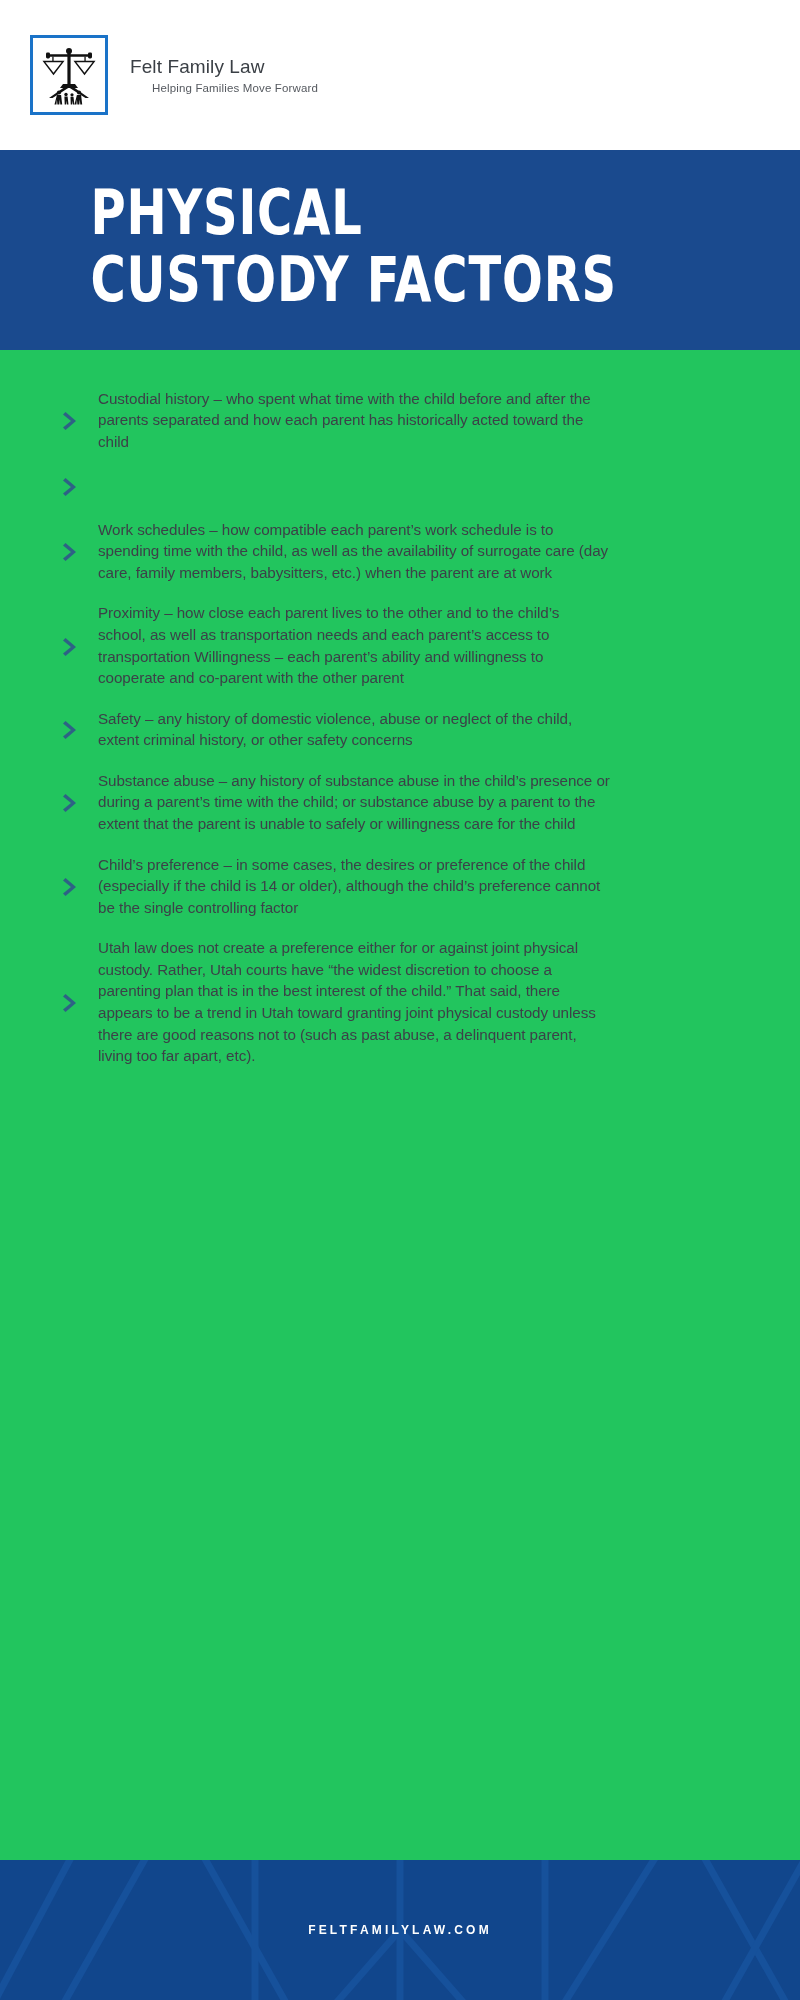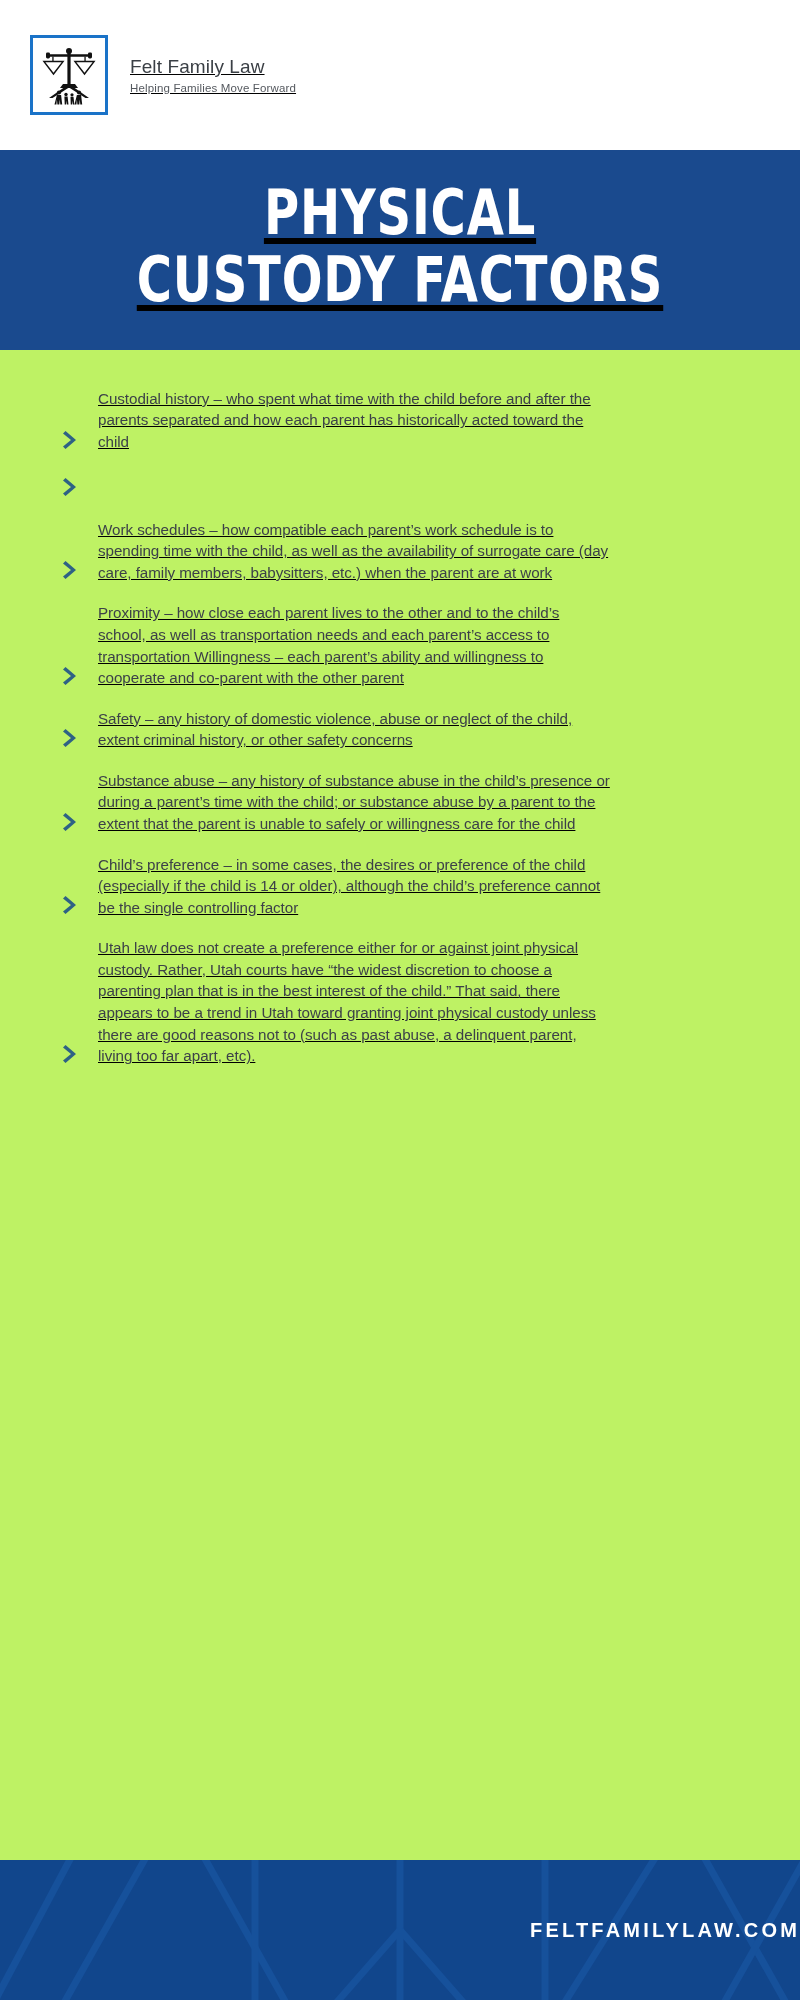--- a/index.html
+++ b/index.html
@@ -8,23 +8,22 @@
     width: 800px;
     height: 2000px;
     background: #ffffff;
     font-family: "Liberation Sans", sans-serif;
   }
 
   .page {
     position: relative;
     width: 800px;
     height: 2000px;
-    background: #bef264;
+    background: #22c55e;
     overflow: hidden;
-    text-decoration: underline;
   }
 
   
   .logo-bar {
     display: flex;
     align-items: center;
     height: 150px;
     padding-left: 30px;
     background: #ffffff;
   }
@@ -56,27 +55,28 @@
     letter-spacing: .1px;
     line-height: 1.15;
   }
 
   .logo-tagline {
     font-size: 11.5px;
     font-weight: 400;
     color: #55595f;
     margin-top: 4px;
     letter-spacing: .15px;
+    margin-left: 22px;
   }
 
   
   .title-banner {
     background: #1a4a8e;
     padding: 30px 40px 36px;
-    text-align: center;
+    text-align: left;
   }
 
   .title-line {
     color: #ffffff;
     font-family: "DejaVu Sans Condensed", "Liberation Sans Narrow", "Liberation Sans", sans-serif;
     font-weight: 700;
     font-size: 62px;
     line-height: 1.08;
     letter-spacing: 1px;
     transform: scaleX(.86);
@@ -85,21 +85,21 @@
   }
   .title-line.two { font-size: 62px; }
 
   
   .factors {
     padding: 38px 52px 40px 58px;
   }
 
   .factor {
     display: flex;
-    align-items: flex-end;
+    align-items: center;
     margin-bottom: 19px;
   }
   .factor:last-child { margin-bottom: 15px; }
 
   .chev {
     flex: 0 0 auto;
     width: 26px;
     height: 26px;
     margin-top: 2px;
     margin-right: 14px;
@@ -129,23 +129,23 @@
     position: absolute;
     inset: 0;
     opacity: 1;
   }
 
   .footer-url {
     position: absolute;
     width: 100%;
     top: 50%;
     transform: translateY(-50%);
-    text-align: right;
+    text-align: center;
     color: #ffffff;
-    font-size: 20px;
+    font-size: 12px;
     font-weight: 700;
     letter-spacing: 3.2px;
   }
 </style>
 </head>
 <body>
 
 <div class="page">
 
   <div class="logo-bar">

